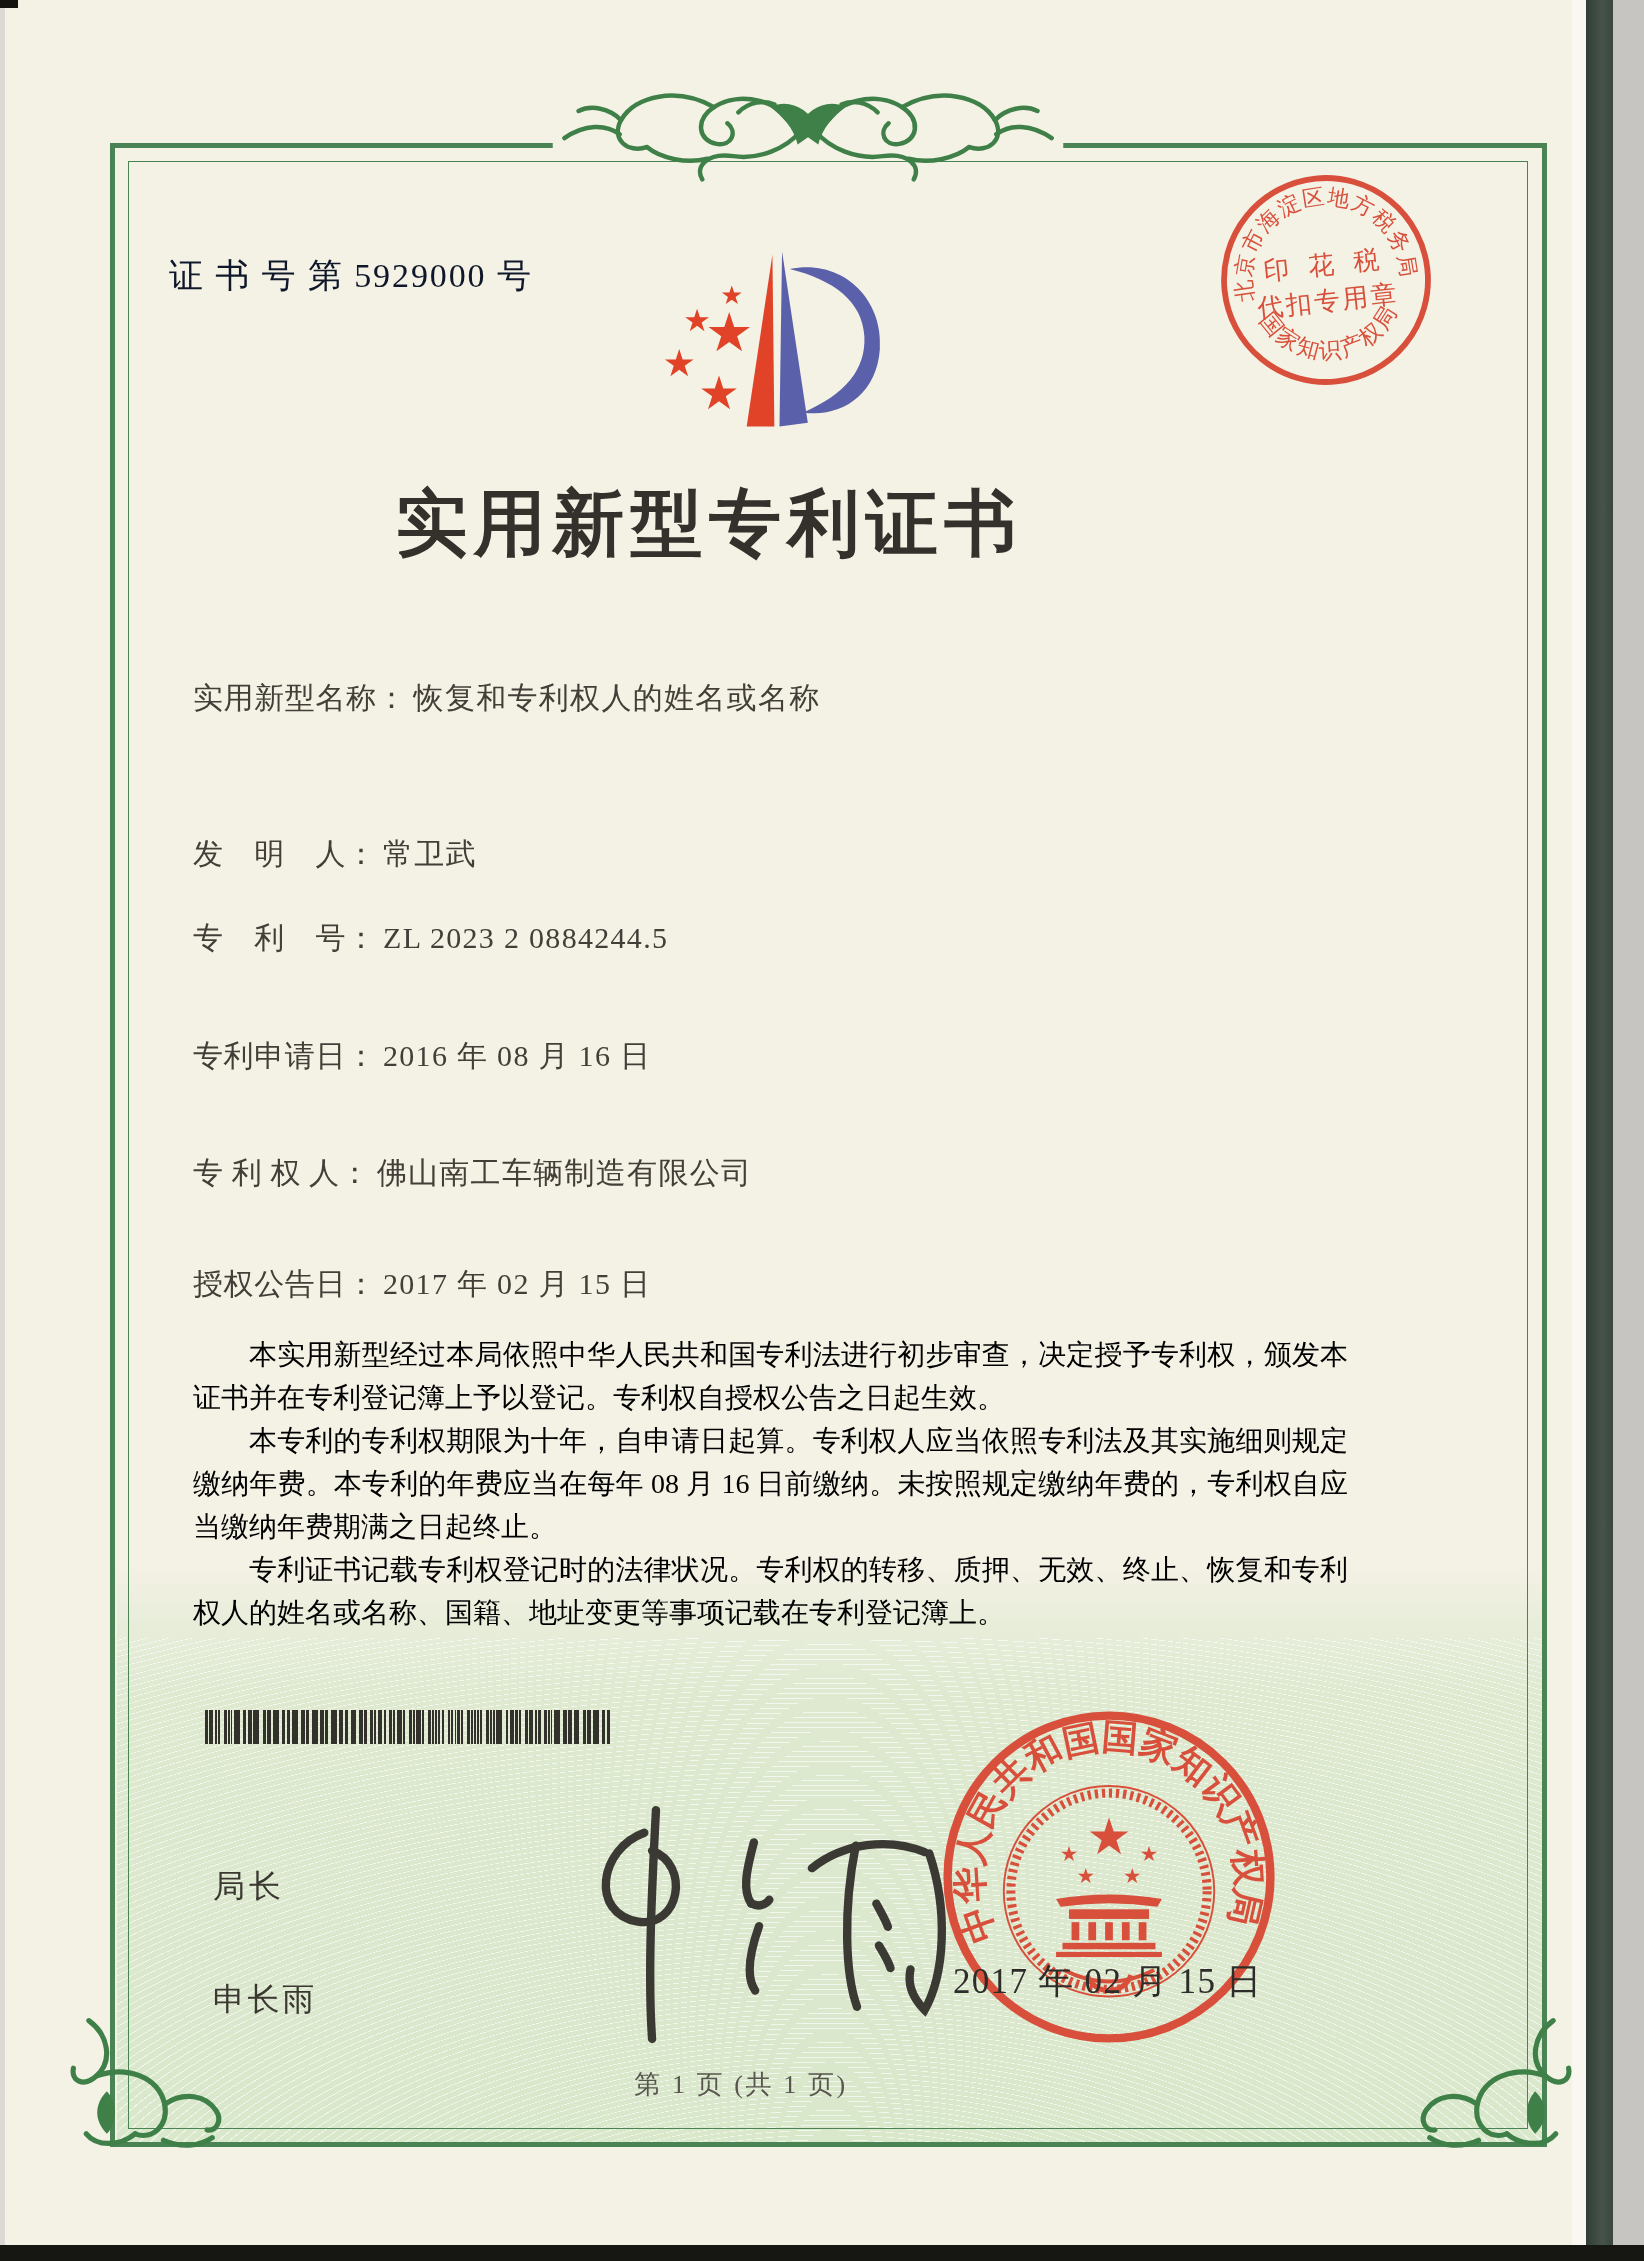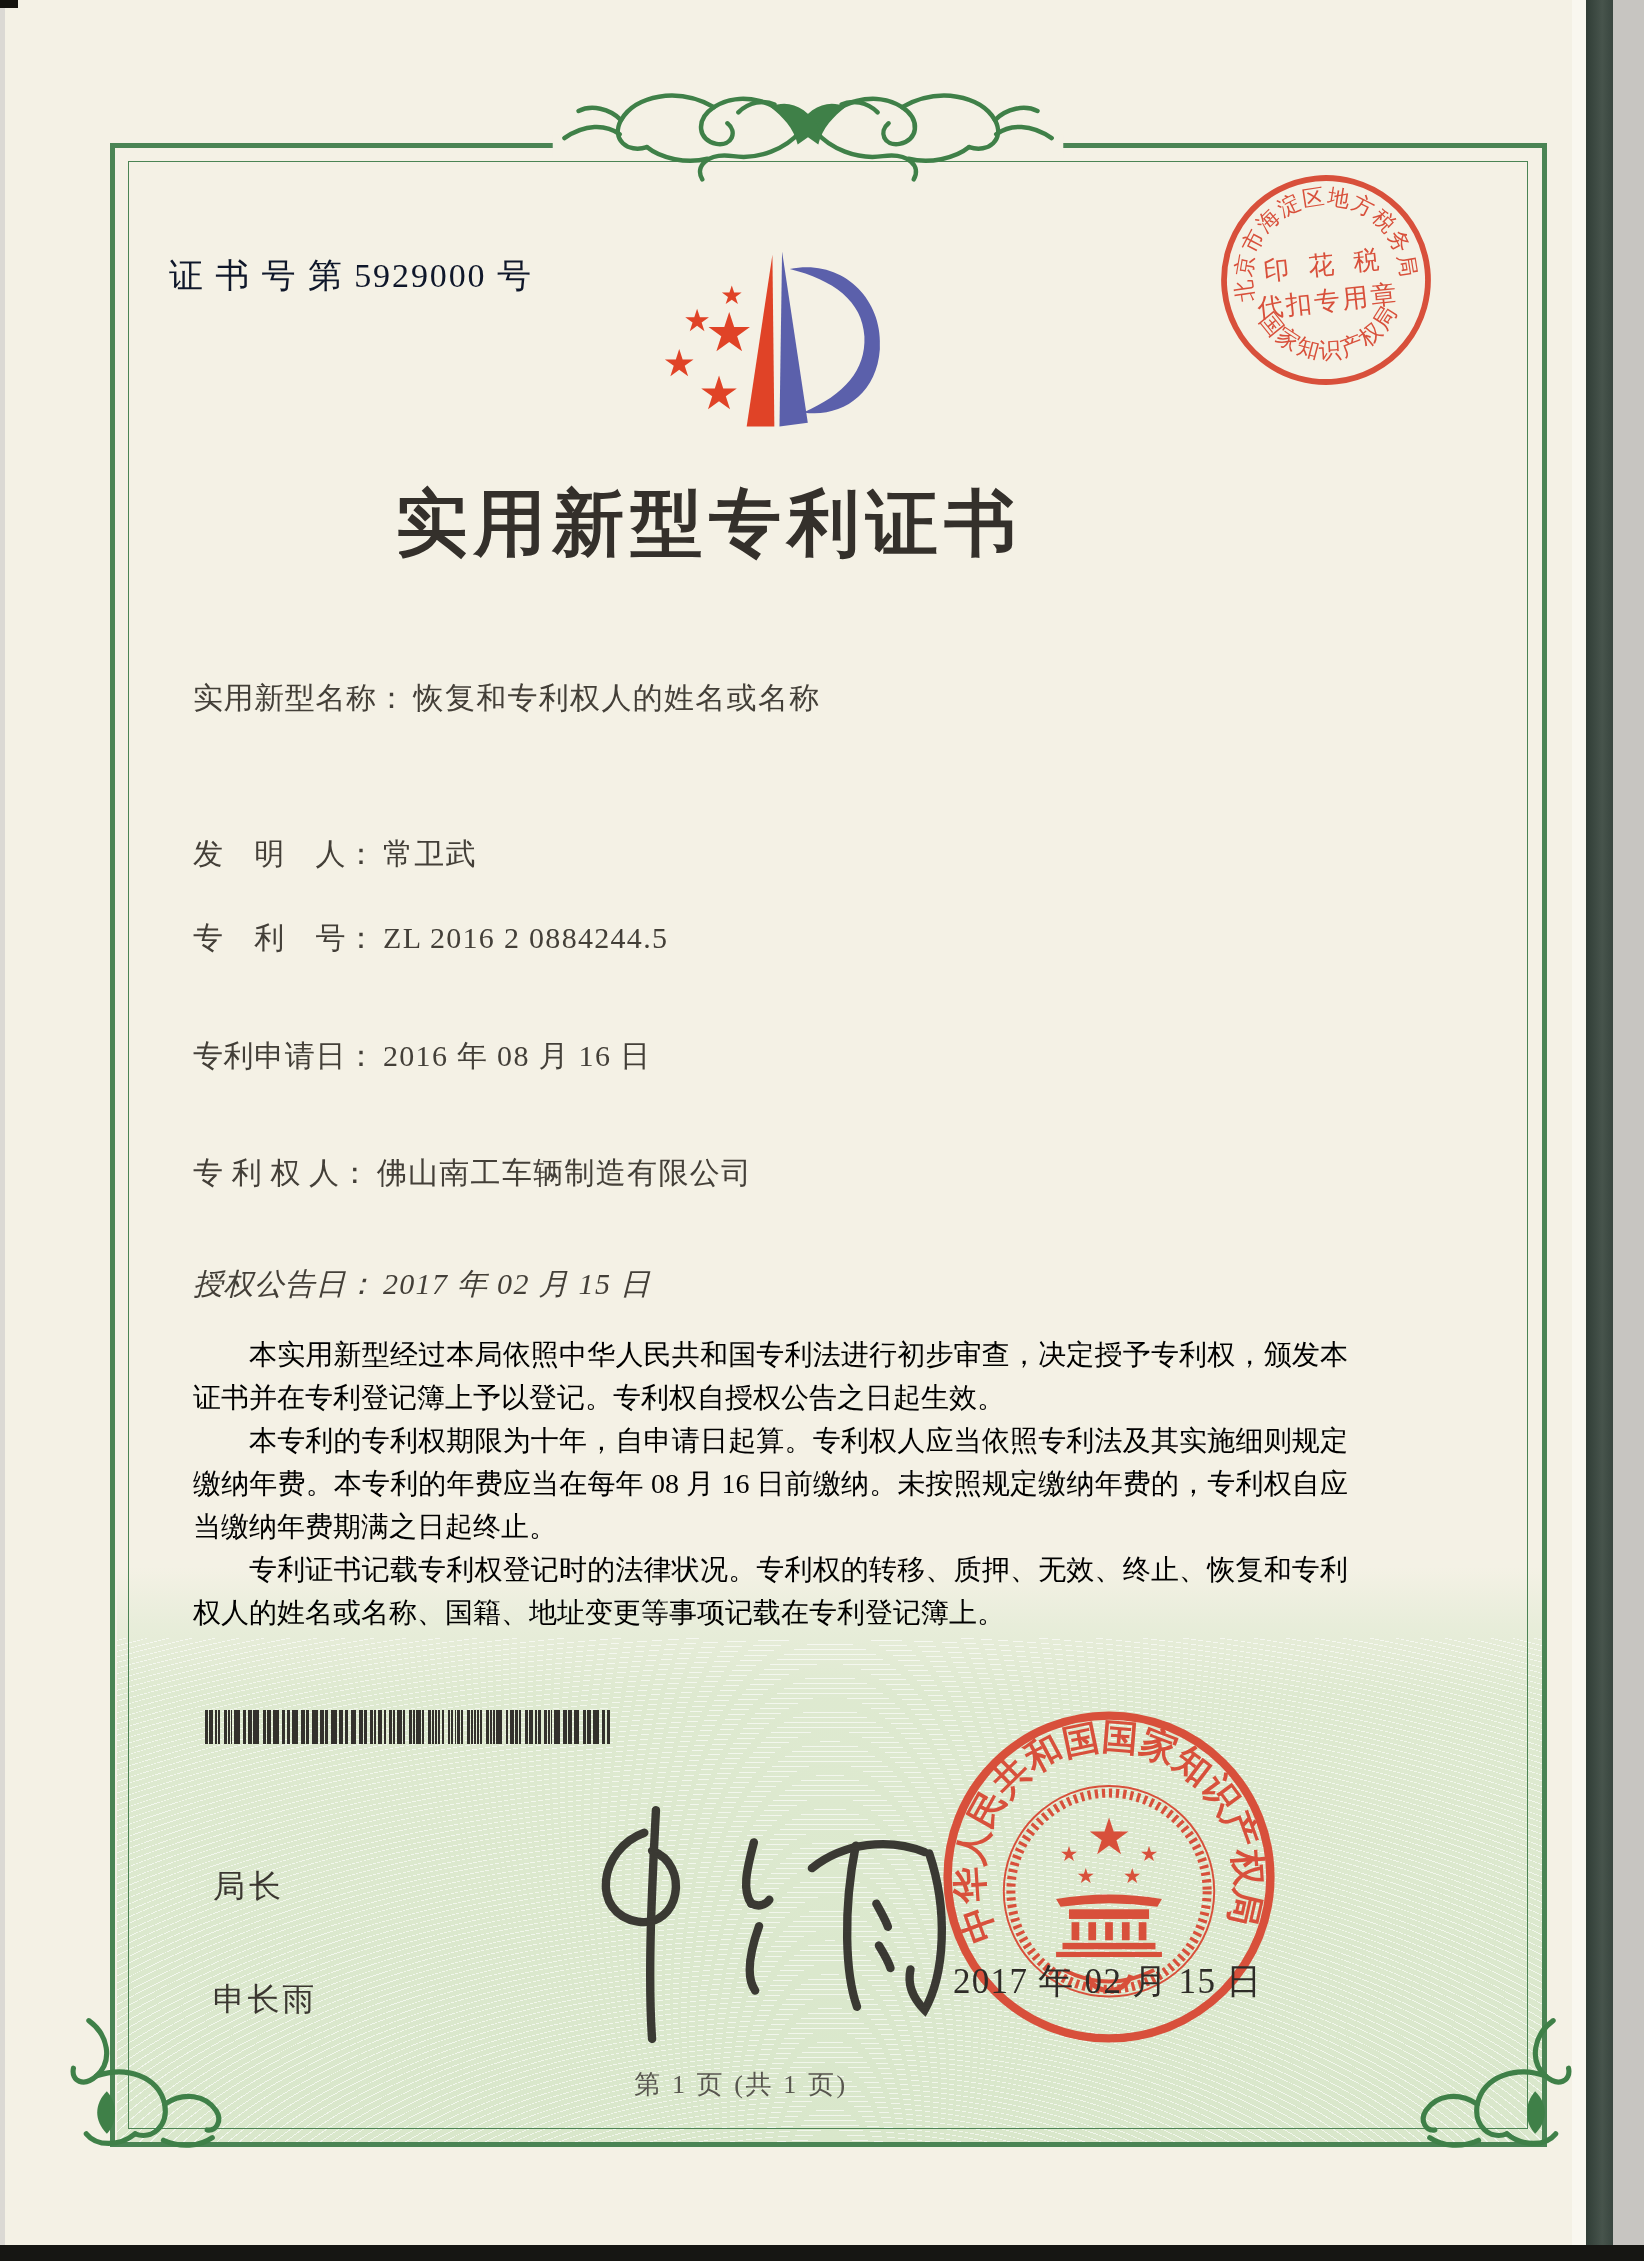--- a/index.html
+++ b/index.html
@@ -46,21 +46,21 @@
     position:absolute;left:169px;top:253px;font-size:34px;letter-spacing:1.9px;color:#0f172a;
   }
   .title{
     position:absolute;left:206px;top:476px;width:1006px;text-align:center;
     font-size:72px;font-weight:bold;letter-spacing:6.4px;color:#34302b;
   }
   .field{position:absolute;left:193px;font-size:30px;color:#433f38;white-space:nowrap;}
   .field .lbl{letter-spacing:0.6px;}
   .field .val{margin-left:6.4px;letter-spacing:1.3px;}
   .f0{top:678px;} .f1{top:801px;margin-top:33px;} .f2{top:918px;}
-  .f3{top:1036px;} .f4{top:1153px;} .f5{top:1264px;font-style:italic;}
+  .f3{top:1036px;} .f4{top:1153px;} .f5{top:1264px;}
 
   .paras{
     position:absolute;left:193px;top:1333px;width:1155px;
     font-size:28px;line-height:43px;text-align:justify;color:#000000;
   }
   .paras p{margin:0;text-indent:2em;}
 
   
   .barcode{
     position:absolute;left:205px;top:1710px;width:407px;height:34px;
@@ -176,21 +176,21 @@
 
   <div class="title">实用新型专利证书</div>
 
   <div class="field f0">
     <span class="lbl">实用新型名称：</span><span class="val">恢复和专利权人的姓名或名称</span>
   </div>
   <div class="field f1">
     <span class="lbl">发　明　人：</span><span class="val">常卫武</span>
   </div>
   <div class="field f2">
-    <span class="lbl">专　利　号：</span><span class="val">ZL 2016 2 0884244.5</span>
+    <span class="lbl">专　利　号：</span><span class="val">ZL 2023 2 0884244.5</span>
   </div>
   <div class="field f3">
     <span class="lbl">专利申请日：</span><span class="val">2016 年 08 月 16 日</span>
   </div>
   <div class="field f4">
     <span class="lbl">专 利 权 人：</span><span class="val">佛山南工车辆制造有限公司</span>
   </div>
   <div class="field f5">
     <span class="lbl">授权公告日：</span><span class="val">2017 年 02 月 15 日</span>
   </div>

